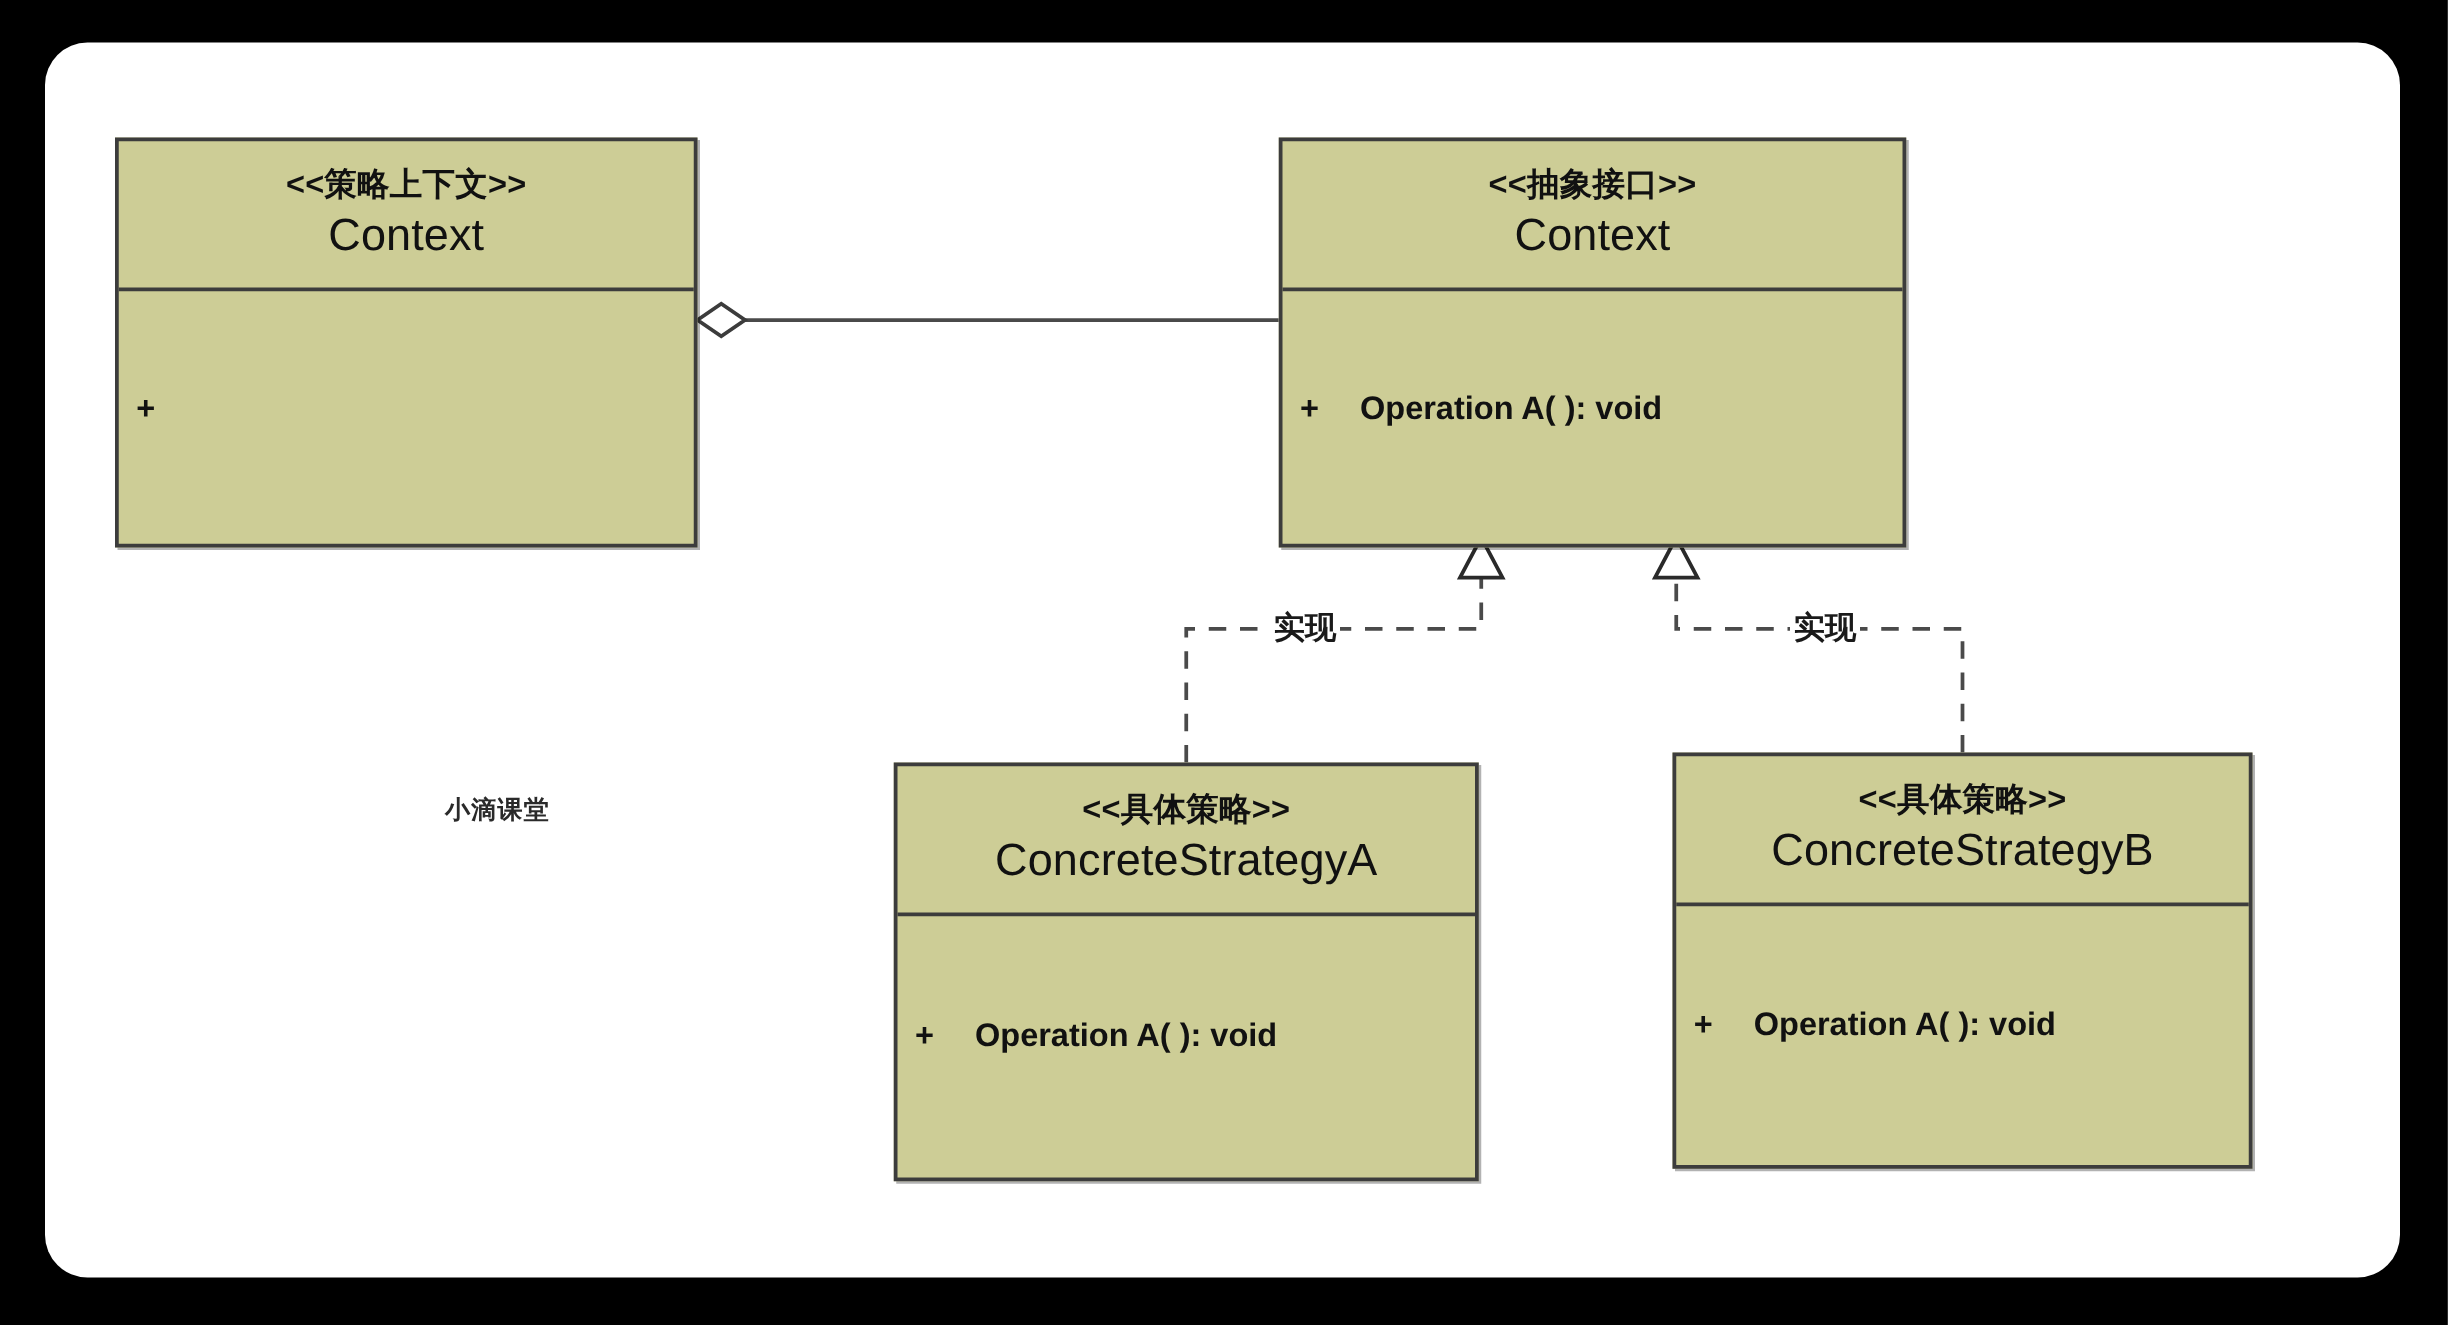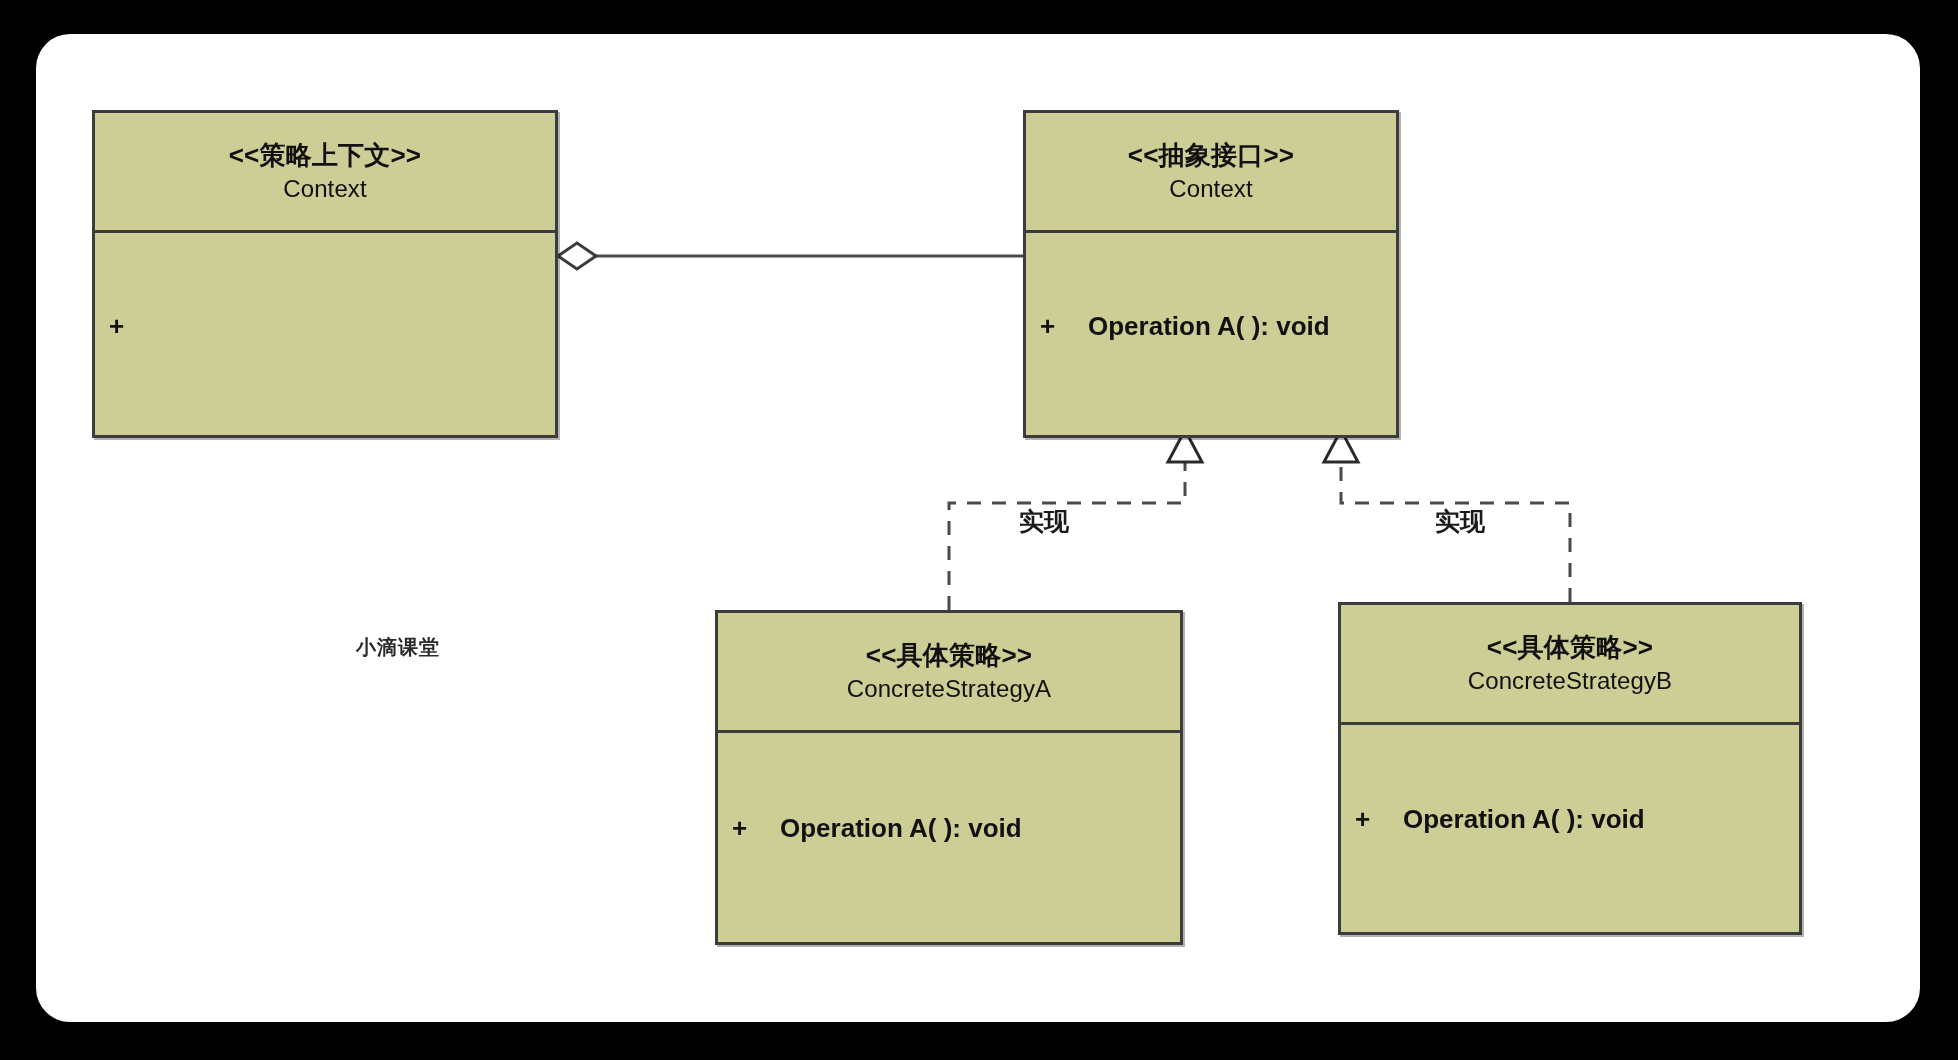--- a/index.html
+++ b/index.html
@@ -62,21 +62,21 @@
   }
 
   .uml-stereotype {
     font-size: 26px;
     font-weight: bold;
     line-height: 1.28;
     letter-spacing: 0.2px;
   }
 
   .uml-classname {
-    font-size: 24px;
+    font-size: 36px;
     font-weight: normal;
     line-height: 1.3;
     letter-spacing: 0.1px;
   }
 
   .uml-body {
     position: relative;
     box-sizing: border-box;
     width: 100%;
   }
@@ -101,21 +101,20 @@
   
   .rel-label {
     position: absolute;
     font-size: 25px;
     font-weight: bold;
     color: #1a1a1a;
     background: #ffffff;
     padding: 0 3px;
     white-space: nowrap;
     line-height: 1;
-    margin-top: 19px;
   }
 
   
   #watermark {
     position: absolute;
     font-size: 20px;
     font-weight: bold;
     color: #2a2a2a;
     white-space: nowrap;
     letter-spacing: 1px;
@@ -152,21 +151,21 @@
         <div class="uml-stereotype">&lt;&lt;策略上下文&gt;&gt;</div>
         <div class="uml-classname">Context</div>
       </div>
       <div class="uml-body" style="height:202px;">
         <div class="uml-member" style="left:14px; top:78px;">
           <span class="uml-vis">+</span>
         </div>
       </div>
     </div>
 
-    <div class="uml-box" style="left:987px; top:76px; width:376px; height:328px;">
+    <div class="uml-box" style="left:987px; top:76px; width:502px; height:328px;">
       <div class="uml-head" style="height:120px;">
         <div class="uml-stereotype">&lt;&lt;抽象接口&gt;&gt;</div>
         <div class="uml-classname">Context</div>
       </div>
       <div class="uml-body" style="height:202px;">
         <div class="uml-member" style="left:14px; top:78px;">
           <span class="uml-vis">+</span>
           <span>Operation A( ): void</span>
         </div>
       </div>

